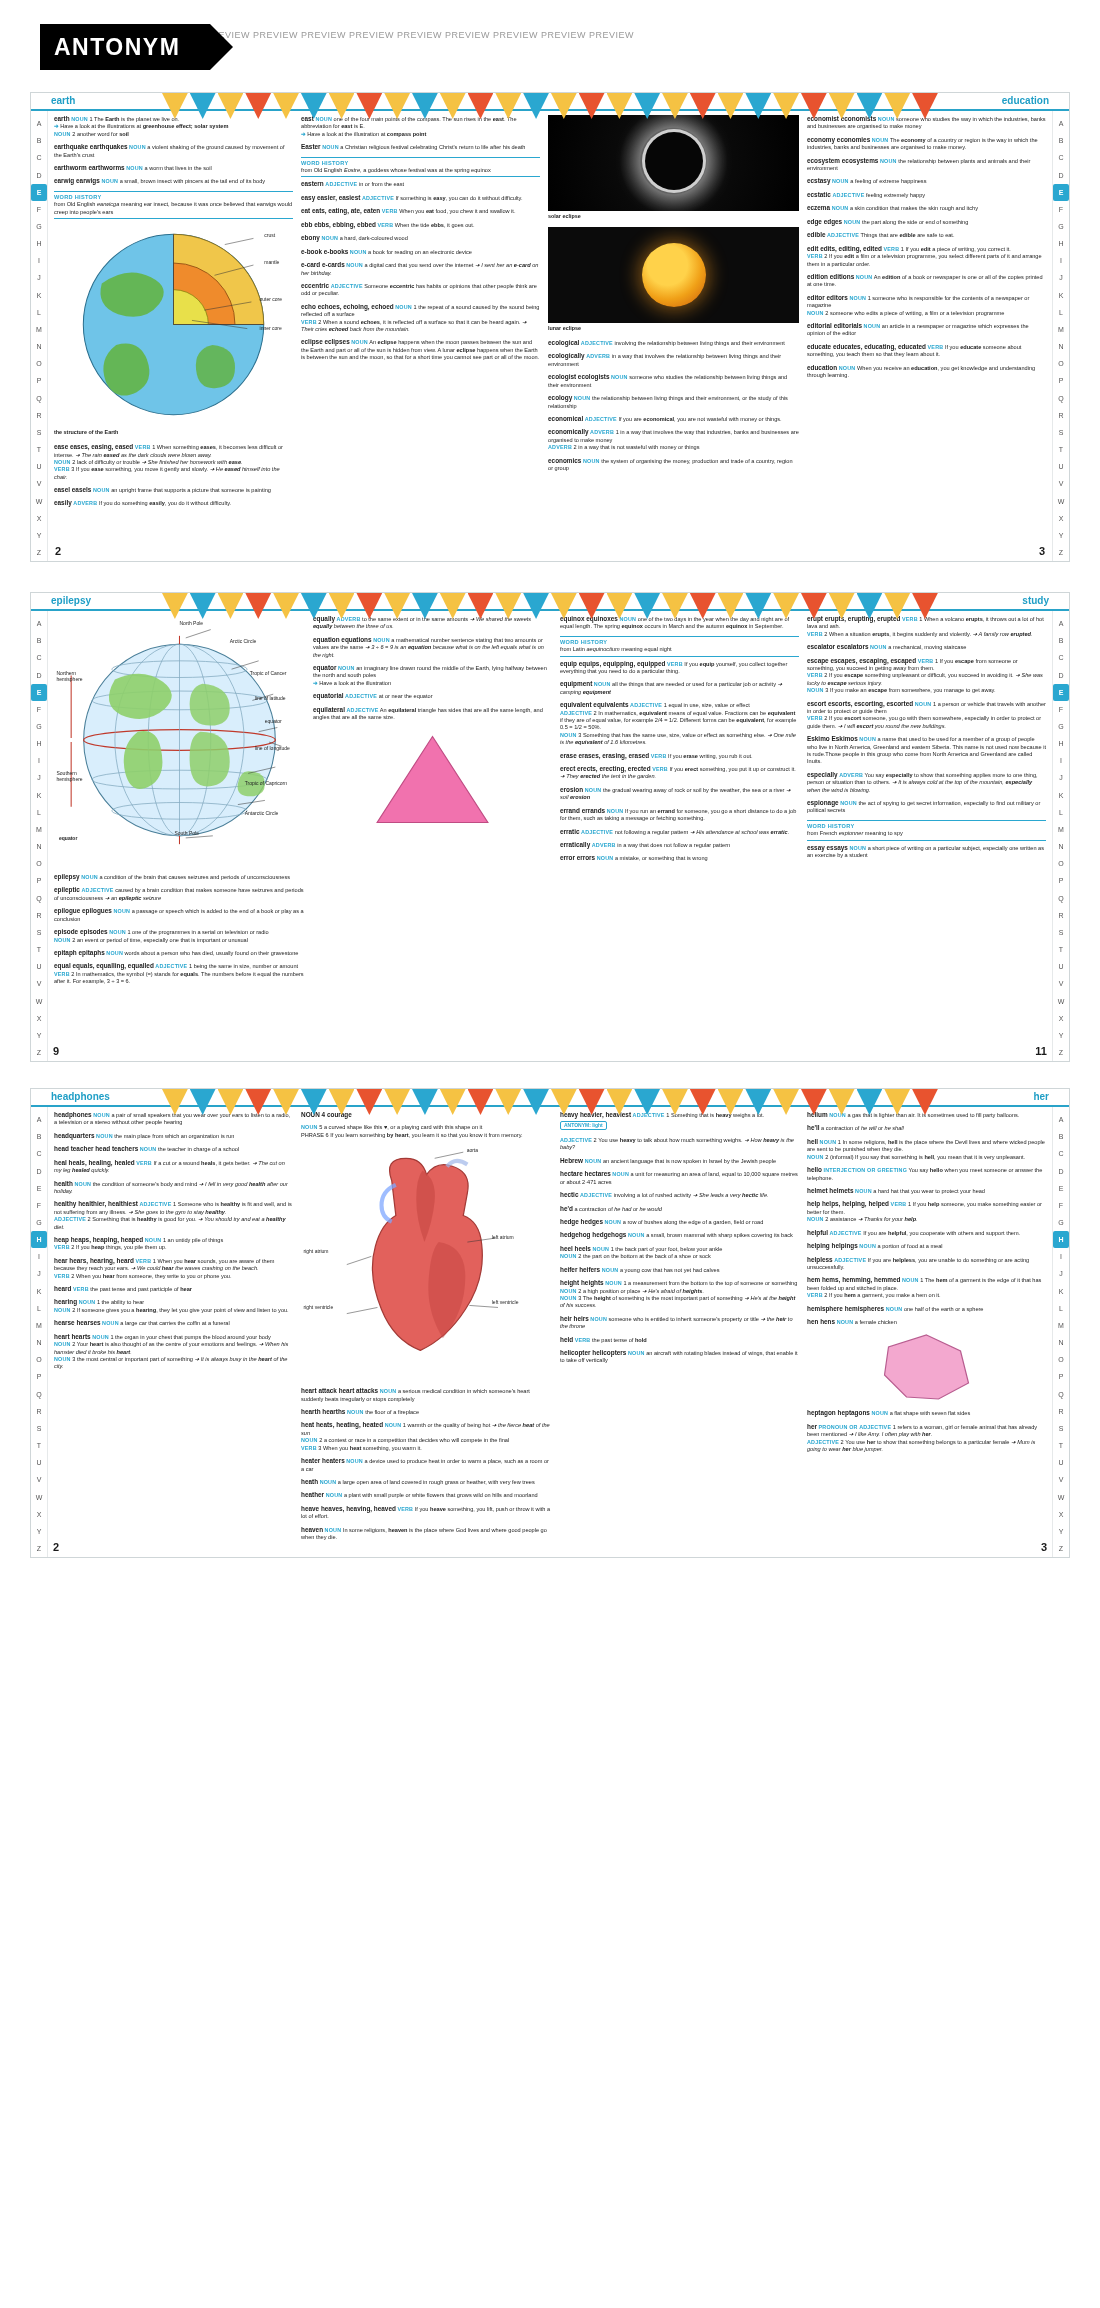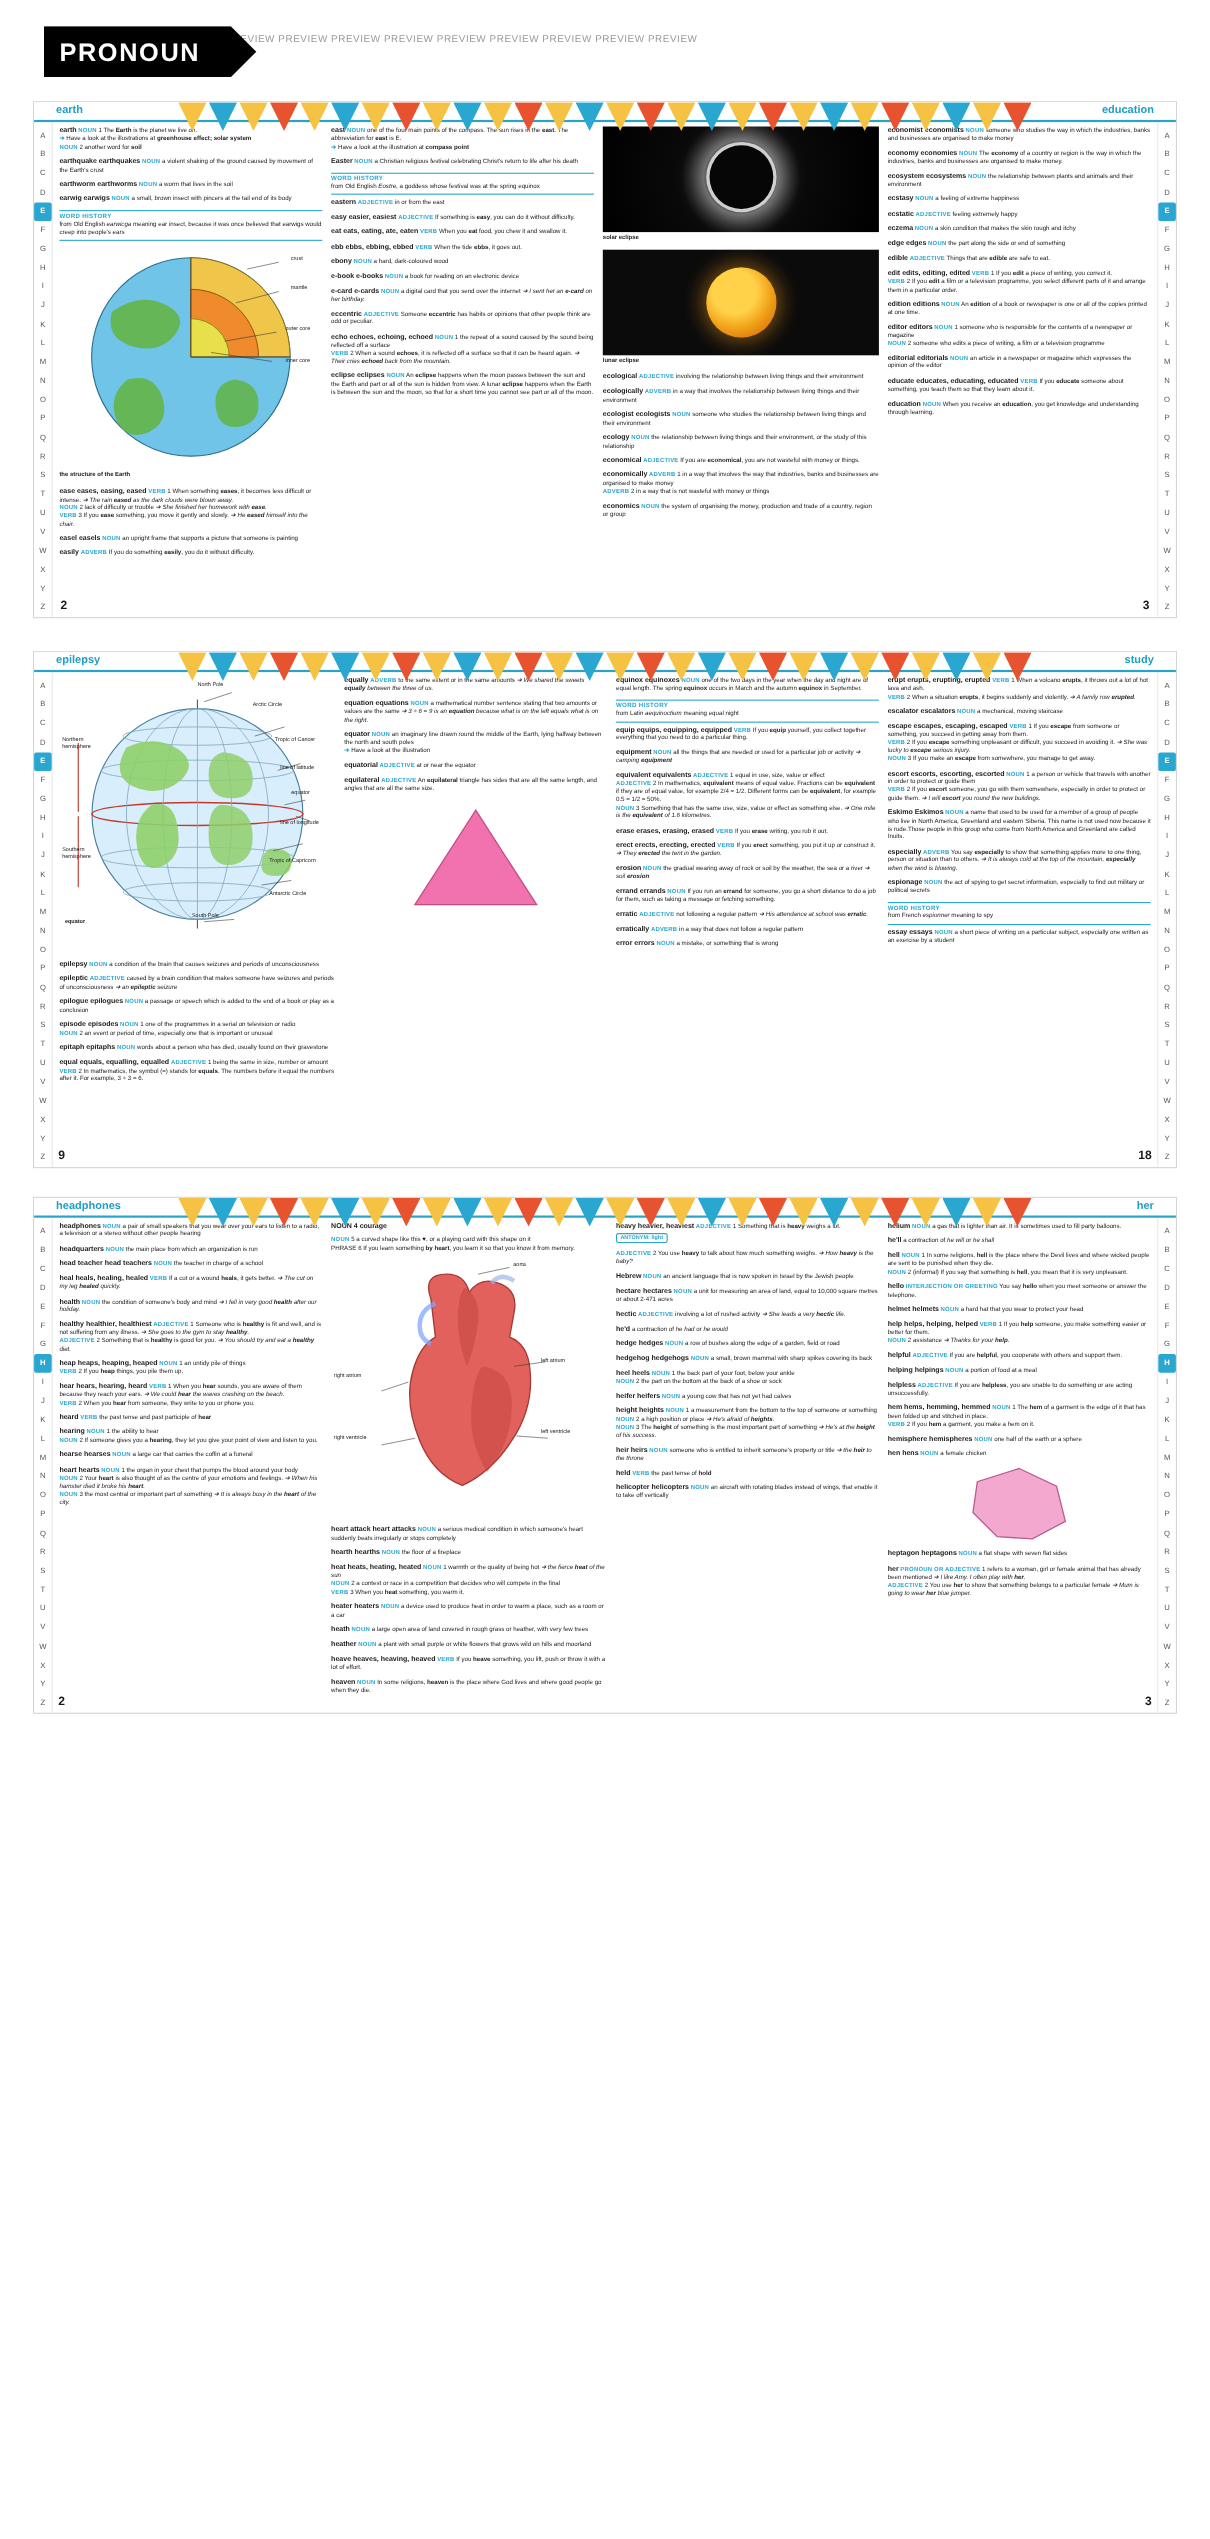--- a/index.html
+++ b/index.html
@@ -162,21 +162,21 @@
 
   .figlabel { position:absolute; font-size:5px; color:#222; }
   .figlabel.b { font-weight:bold; }
 
   .hairline { stroke:#333; stroke-width:.5; fill:none; }
 </style>
 </head>
 <body>
 
 <div class="preview-banner">
-  <span>PRONOUN</span>
+  <span>ANTONYM</span>
 </div>
 <div class="preview-strip">PREVIEW PREVIEW PREVIEW PREVIEW PREVIEW PREVIEW PREVIEW PREVIEW PREVIEW</div>
 
 <div class="spread" id="spread1">
   <div class="headerbar">
     <div class="hdr-word hdr-left">earth</div>
     <div class="hdr-word hdr-right">education</div>
     <div class="bunting">
         <i style="background: rgb(245, 194, 67);"></i>
         <i style="background: rgb(42, 167, 208);"></i>
@@ -574,21 +574,21 @@
         <span>T</span>
         <span>U</span>
         <span>V</span>
         <span>W</span>
         <span>X</span>
         <span>Y</span>
         <span>Z</span>
       </div>
   </div>
   <div style="position:absolute;left:22px;bottom:4px;font-size:11px;font-weight:bold;">9</div>
-  <div style="position:absolute;right:22px;bottom:4px;font-size:11px;font-weight:bold;">18</div>
+  <div style="position:absolute;right:22px;bottom:4px;font-size:11px;font-weight:bold;">11</div>
 </div>
 
 <div class="spread" id="spread3">
   <div class="headerbar">
     <div class="hdr-word hdr-left">headphones</div>
     <div class="hdr-word hdr-right">her</div>
     <div class="bunting">
         <i style="background: rgb(245, 194, 67);"></i>
         <i style="background: rgb(42, 167, 208);"></i>
         <i style="background: rgb(245, 194, 67);"></i>

